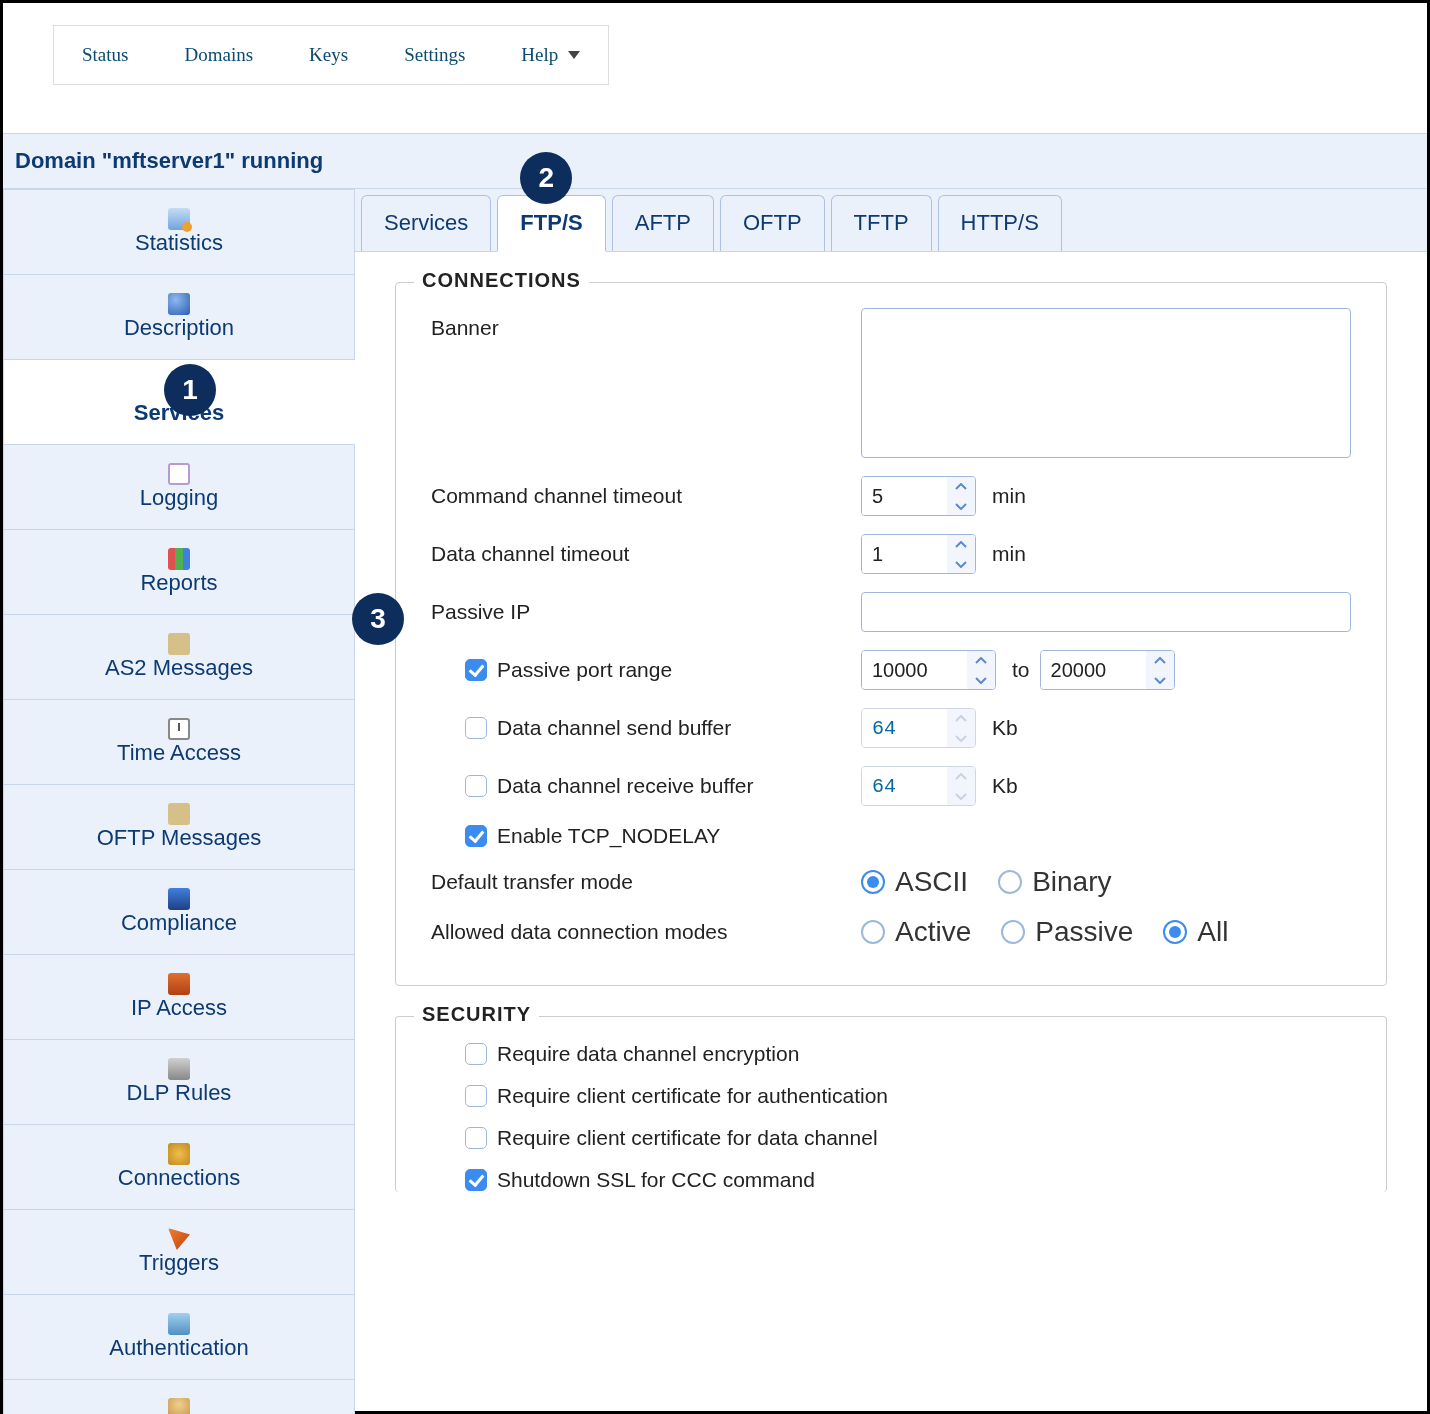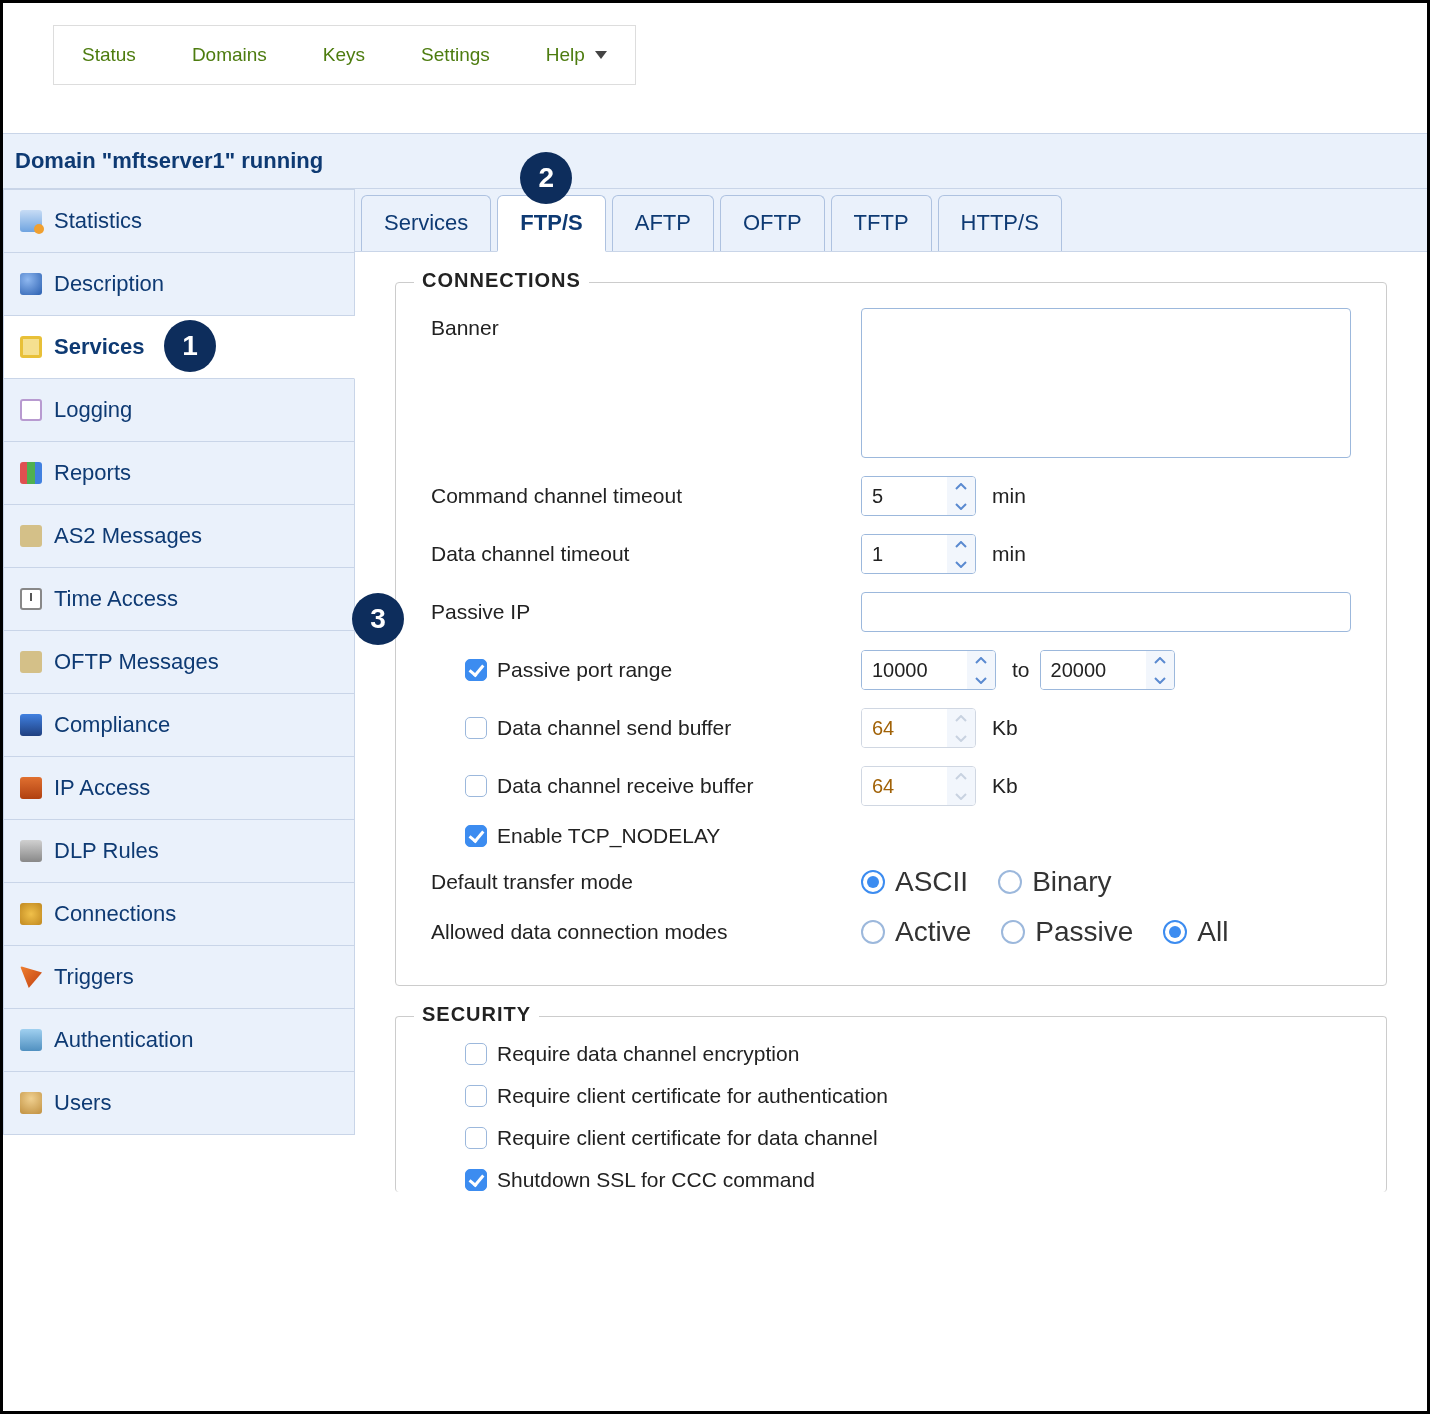--- a/index.html
+++ b/index.html
@@ -1,51 +1,51 @@
 <!DOCTYPE html>
 <html><head>
 <meta charset="utf-8">
 <style>
 * { box-sizing: border-box; margin: 0; padding: 0; }
 body { font-family: Arial, Helvetica, sans-serif; font-size: 19px; color: #333; background: #fff; width: 1430px; height: 1414px; overflow: hidden; }
 .frame { border: 3px solid #000; width: 1430px; height: 1414px; position: relative; }
 
 
 .topmenu { margin: 22px 0 0 50px; border: 1px solid #ddd; display: inline-flex; padding: 0; }
-.topmenu .mitem { padding: 18px 28px; color: #4d7c0f; cursor: pointer; display: flex; align-items: center; gap: 6px; }
+.topmenu .mitem { padding: 18px 28px; color: #0c4a6e; cursor: pointer; display: flex; align-items: center; gap: 6px; font-family: Liberation Serif, serif; }
 .topmenu .mitem .caret { display:inline-block; width:0; height:0; border-left:6px solid transparent; border-right:6px solid transparent; border-top:8px solid #444; margin-left:4px;}
 
 
 .domainbar { margin-top: 48px; background: #eaf1fb; border-top: 1px solid #c9d5e8; border-bottom: 1px solid #c9d5e8; padding: 14px 12px; font-weight: bold; color: #0e3a73; font-size: 22px; }
 
 
 .body { display: flex; }
 .sidebar { width: 400px; }
-.sidebar .item { background: #eaf1fb; border: 1px solid #c9d5e8; border-top: none; padding: 18px 16px; color: #0e3a73; font-size: 22px; display:flex; align-items:center; gap:12px; cursor:pointer; position:relative;}
+.sidebar .item { background: #eaf1fb; border: 1px solid #c9d5e8; border-top: none; padding: 18px 8px; color: #0e3a73; font-size: 22px; display:flex; align-items:center; cursor:pointer; position:relative;flex-direction:column;}
 .sidebar .item:first-child{border-top:1px solid #c9d5e8;}
 .sidebar .item.active { background: #fff; font-weight: bold; border-right: 1px solid #fff; }
 .sidebar .item .ico { width:22px; height:22px; display:inline-block; border-radius:3px;}
 
 .content { flex: 1; padding: 0; }
 .tabs { display:flex; gap:6px; padding: 6px 6px 0 6px; background:#eaf1fb; border-bottom:1px solid #c9d5e8;}
 .tabs .tab { padding: 14px 22px; background:#eaf1fb; border:1px solid #aec2e0; border-bottom:none; border-radius:6px 6px 0 0; color:#0e3a73; font-size:22px; cursor:pointer; position:relative;}
 .tabs .tab.active { background:#fff; font-weight:bold; border-bottom:2px solid #fff; margin-bottom:-1px;}
 
 .panel { padding: 30px 40px; }
 .fieldset { border:1px solid #ccc; border-radius:4px; padding: 25px 35px 25px 35px; margin-bottom: 30px; position:relative;}
 .fieldset .legend { position:absolute; top:-14px; left:18px; background:#fff; padding:0 8px; font-weight:bold; letter-spacing:1px; font-size:20px; color:#222;}
 
 .row { display:flex; align-items:center; margin-bottom: 18px; }
 .row .lab { width: 430px; color:#222; font-size:21px; display:flex; align-items:center; gap:10px;}
 .row .lab.indent { padding-left: 34px; }
 .row .ctrl { display:flex; align-items:center; gap:10px; }
 
 .spinner { display:inline-flex; border:1px solid #9cb8dc; border-radius:4px; overflow:hidden; height:40px;}
 .spinner input { border:none; width: 85px; padding:0 10px; font-size:20px; color:#222; outline:none;}
-.spinner input.disabled { color:#a16207; }
+.spinner input.disabled { color:#0369a1;font-family:Liberation Mono, monospace; }
 .spinner .btns { display:flex; flex-direction:column; width:28px; background:#f2f6fc;}
 .spinner .btns span { flex:1; display:flex; align-items:center; justify-content:center; cursor:pointer;}
 .spinner .btns svg{width:12px;height:8px;}
 .spinner.wide input{width:105px;}
 .spinner.disabled{border-color:#d0d7e2;}
 .spinner.disabled .btns svg path{stroke:#c8d2e0;}
 
 textarea.banner { width: 490px; height: 150px; border:1px solid #9cb8dc; border-radius:4px; resize:none; font-size:18px; padding:6px;}
 input.txt { border:1px solid #9cb8dc; border-radius:4px; height:40px; width:490px; padding:0 10px; font-size:20px;}
 

